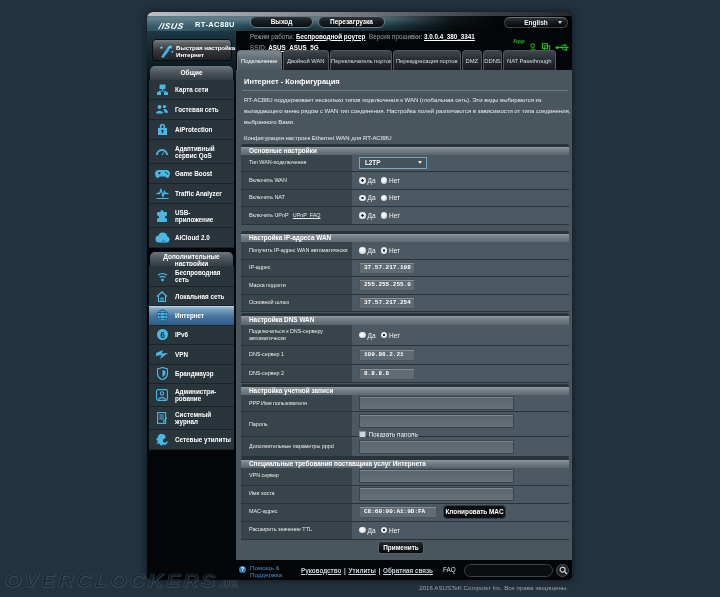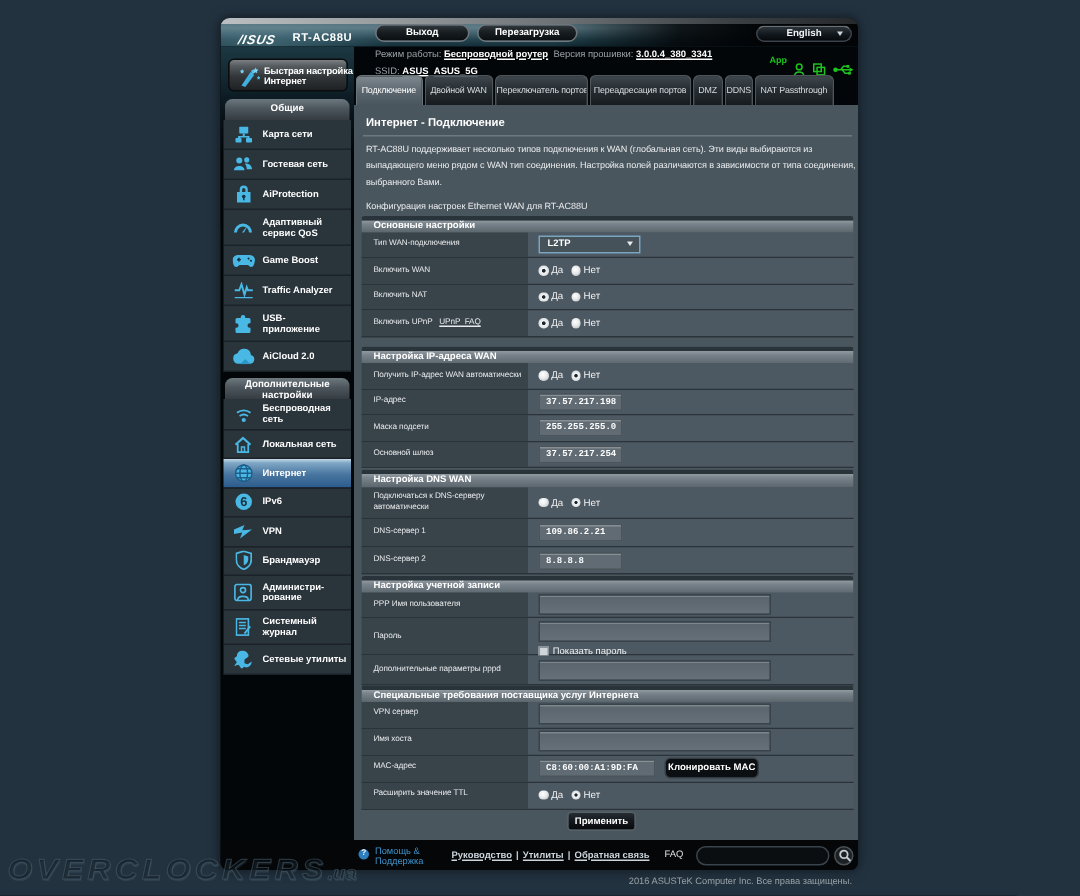--- a/index.html
+++ b/index.html
@@ -95,21 +95,21 @@
 
   <div class="tab act" style="left:90px;width:44.5px;">Подключение</div>
   <div class="tab" style="left:136px;width:45.5px;">Двойной WAN</div>
   <div class="tab" style="left:183px;width:61.5px;">Переключатель портов</div>
   <div class="tab" style="left:246px;width:67.5px;">Переадресация портов</div>
   <div class="tab" style="left:315px;width:19.5px;">DMZ</div>
   <div class="tab" style="left:336px;width:19px;">DDNS</div>
   <div class="tab" style="left:356px;width:52.5px;">NAT Passthrough</div>
 
   <div class="content" id="content">
-    <div class="h1">Интернет - Подключение</div>
+    <div class="h1">Интернет - Конфигурация</div>
     <div class="hr"></div>
     <div class="para">RT-AC88U поддерживает несколько типов подключения к WAN (глобальная сеть). Эти виды выбираются из выпадающего меню рядом с WAN тип соединения. Настройка полей различаются в зависимости от типа соединения, выбранного Вами.</div>
     <div class="para" style="top:63px;">Конфигурация настроек Ethernet WAN для RT-AC88U</div>
 
     <div class="secbar" style="top:73.5px;">Основные настройки</div>
     <div class="tbl" style="top:84.5px;">
       <div class="trow" style="height:17.5px;">
           <div class="lab">Тип WAN-подключения</div>
           <div class="ctl">
             <div class="select">L2TP<span class="arr"></span></div>

